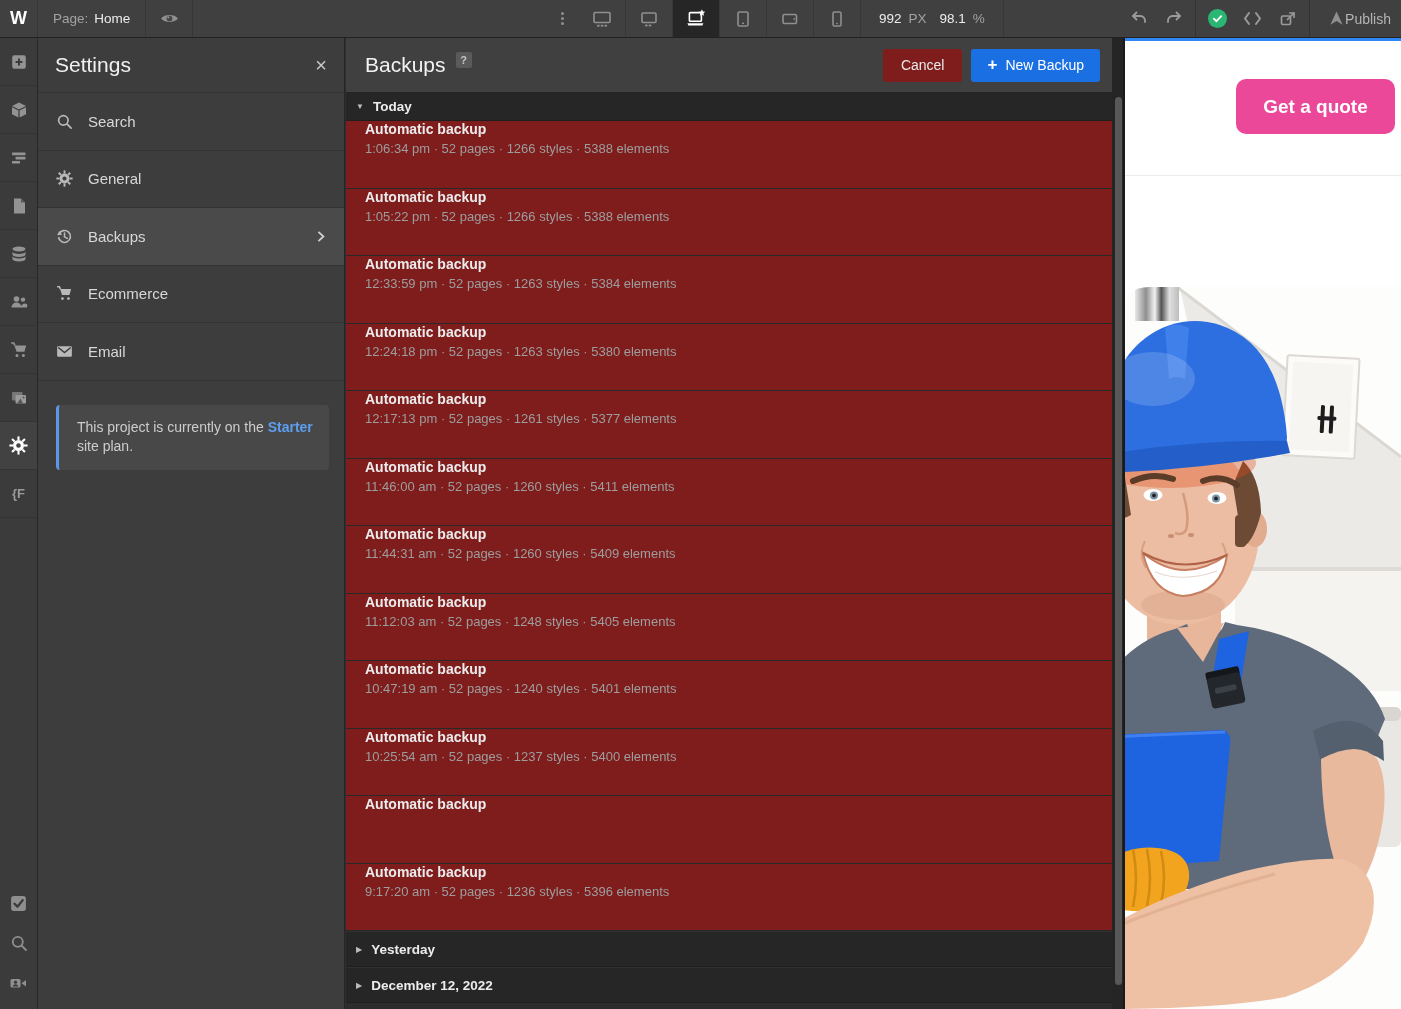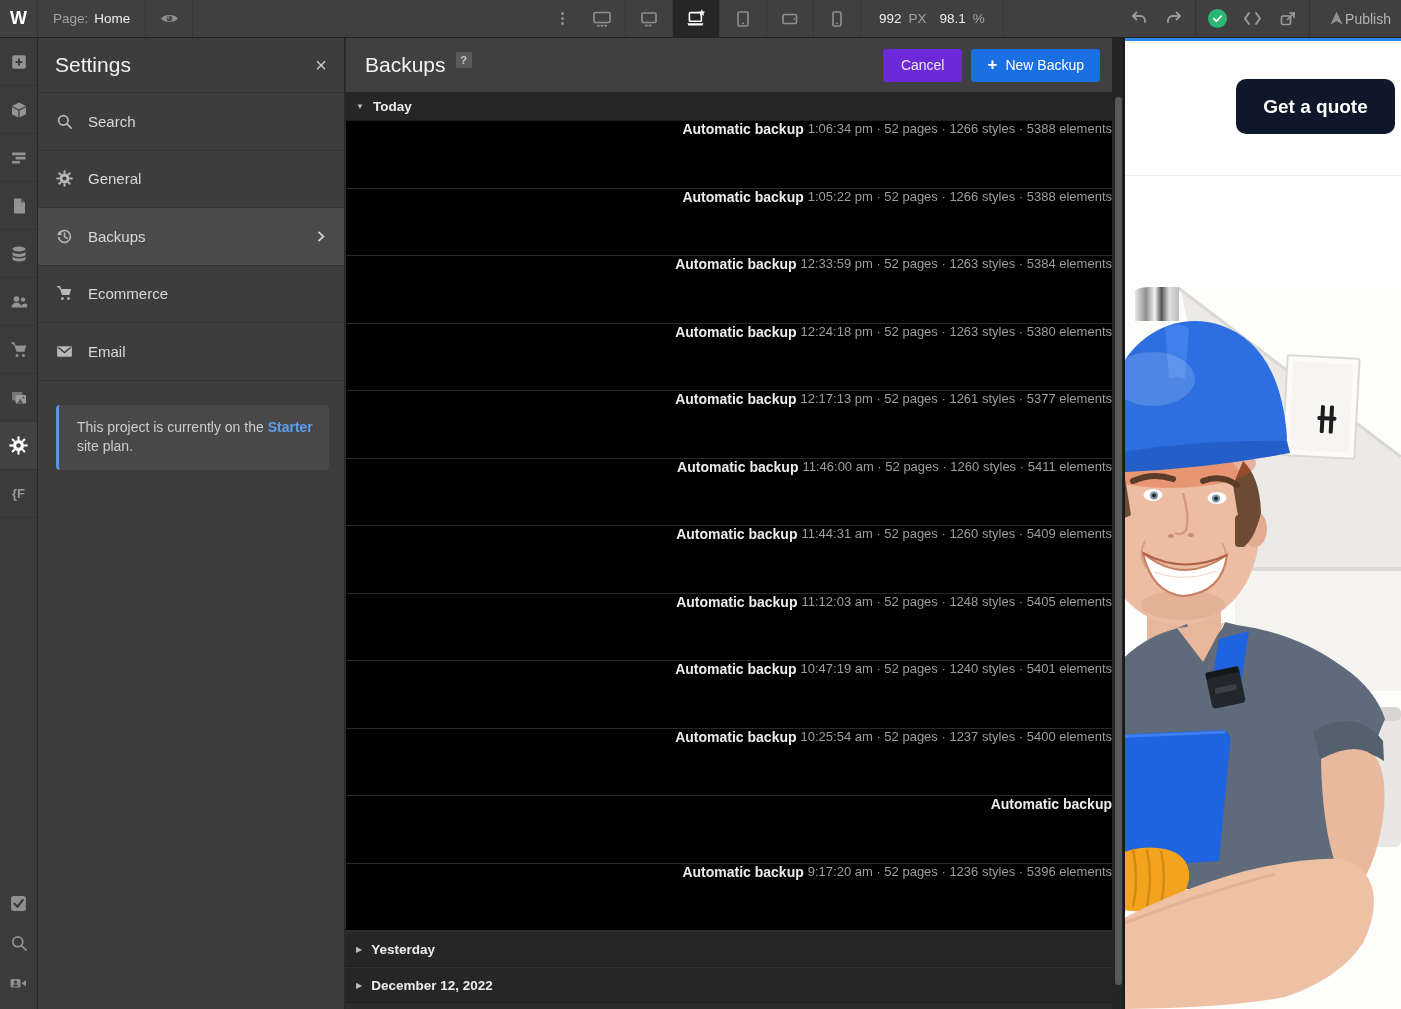--- a/index.html
+++ b/index.html
@@ -48,29 +48,29 @@
   .plan-note { margin:24px 15px 0 18px; background:#484848; border-left:3px solid #5b96e8; border-radius:4px; padding:13px 16px 14px 18px; font-size:14px; line-height:19px; color:#cdcdcd; }
   .plan-link { color:#5d9ff0; }
 
   
   .backups { position:absolute; left:346px; top:38px; bottom:0; width:766px; background:#3a3a3a; z-index:4; }
   .backups-head { height:55px; background:#404040; border-bottom:1px solid #242424; display:flex; align-items:center; padding:0 12px 0 19px; }
   .backups-title { font-size:21px; color:#f2f2f2; }
   .help-badge { width:16px; height:16px; background:#5a5a5a; border-radius:2px; color:#c6c6c6; font-size:11px; font-weight:bold; display:flex; align-items:center; justify-content:center; margin:-10px 0 0 10px; }
   .head-spacer { flex:1; }
   .btn { height:33px; display:flex; align-items:center; border-radius:3px; font-size:14px; }
-  .btn-cancel { background:#6d28d9; color:#e9e9e9; padding:0 18px; }
+  .btn-cancel { background:#7f1d1d; color:#e9e9e9; padding:0 18px; }
   .btn-new { background:#1a70e2; color:#fff; padding:0 16px; gap:8px; margin-left:9px; }
   .btn-new .plus { font-size:17px; font-weight:bold; margin-top:-1px; }
   .b-list { position:absolute; left:0; right:0; top:55px; bottom:0; background:#2c2c2c; overflow:hidden; }
   .b-sec { height:36px; background:#262626; border-top:1px solid #303030; border-bottom:1px solid #1f1f1f; display:flex; align-items:center; gap:9px; padding-left:10px; }
   .b-sec.open { height:28px; border-top:none; }
   .tri { font-size:8px; color:#bdbdbd; }
   .b-sec-label { font-size:13.5px; font-weight:bold; color:#ececec; }
-  .b-row { height:67.5px; background:#000000; border-bottom:1px solid #292929; display:flex; flex-direction:row; justify-content:flex-end; gap:4px; padding-left:19px; }
+  .b-row { height:67.5px; background:#7f1d1d; border-bottom:1px solid #292929; display:flex; flex-direction:column; justify-content:flex-start; gap:4px; padding-left:19px; }
   .b-title { font-size:14px; font-weight:bold; color:#ebebeb; }
   .b-meta { font-size:13px; color:#9d9d9d; }
 
   
   .scrollstrip { position:absolute; left:1112px; top:38px; bottom:0; width:13px; background:#252525; border-right:2px solid #1a1a1a; z-index:4; }
   .scroll-thumb { position:absolute; left:3px; top:59px; width:7px; height:888px; background:#585858; border-radius:4px; }
 
   
   .preview { position:absolute; left:1125px; top:38px; right:0; bottom:0; background:#fff; z-index:3; }
   .preview-topline { height:3px; }
@@ -437,21 +437,21 @@
         </div>
       </div>
   </section>
 
   <div class="scrollstrip">
     <div class="scroll-thumb"></div>
   </div>
 
   <section class="preview">
     <div class="preview-topline" id="topline" style="background: rgb(47, 134, 245);"></div>
-    <div class="cta" id="cta" style="background: #0f172a;">Get a quote</div>
+    <div class="cta" id="cta" style="background: #ec4899;">Get a quote</div>
     <div class="pv-divider"></div>
     <div class="photo">
       <svg width="276" height="722" viewBox="0 0 276 722">
         <defs>
           <clipPath id="photoClip">
               <path d="M24 0 H276 V722 H0 V24 Q0 0 24 0 Z"></path>
             </clipPath>
           <linearGradient id="pipe" x1="0" y1="0" x2="1" y2="0">
             <stop offset="0" stop-color="#e8e8e8"></stop>
               <stop offset="0.25" stop-color="#8f8f8f"></stop>

